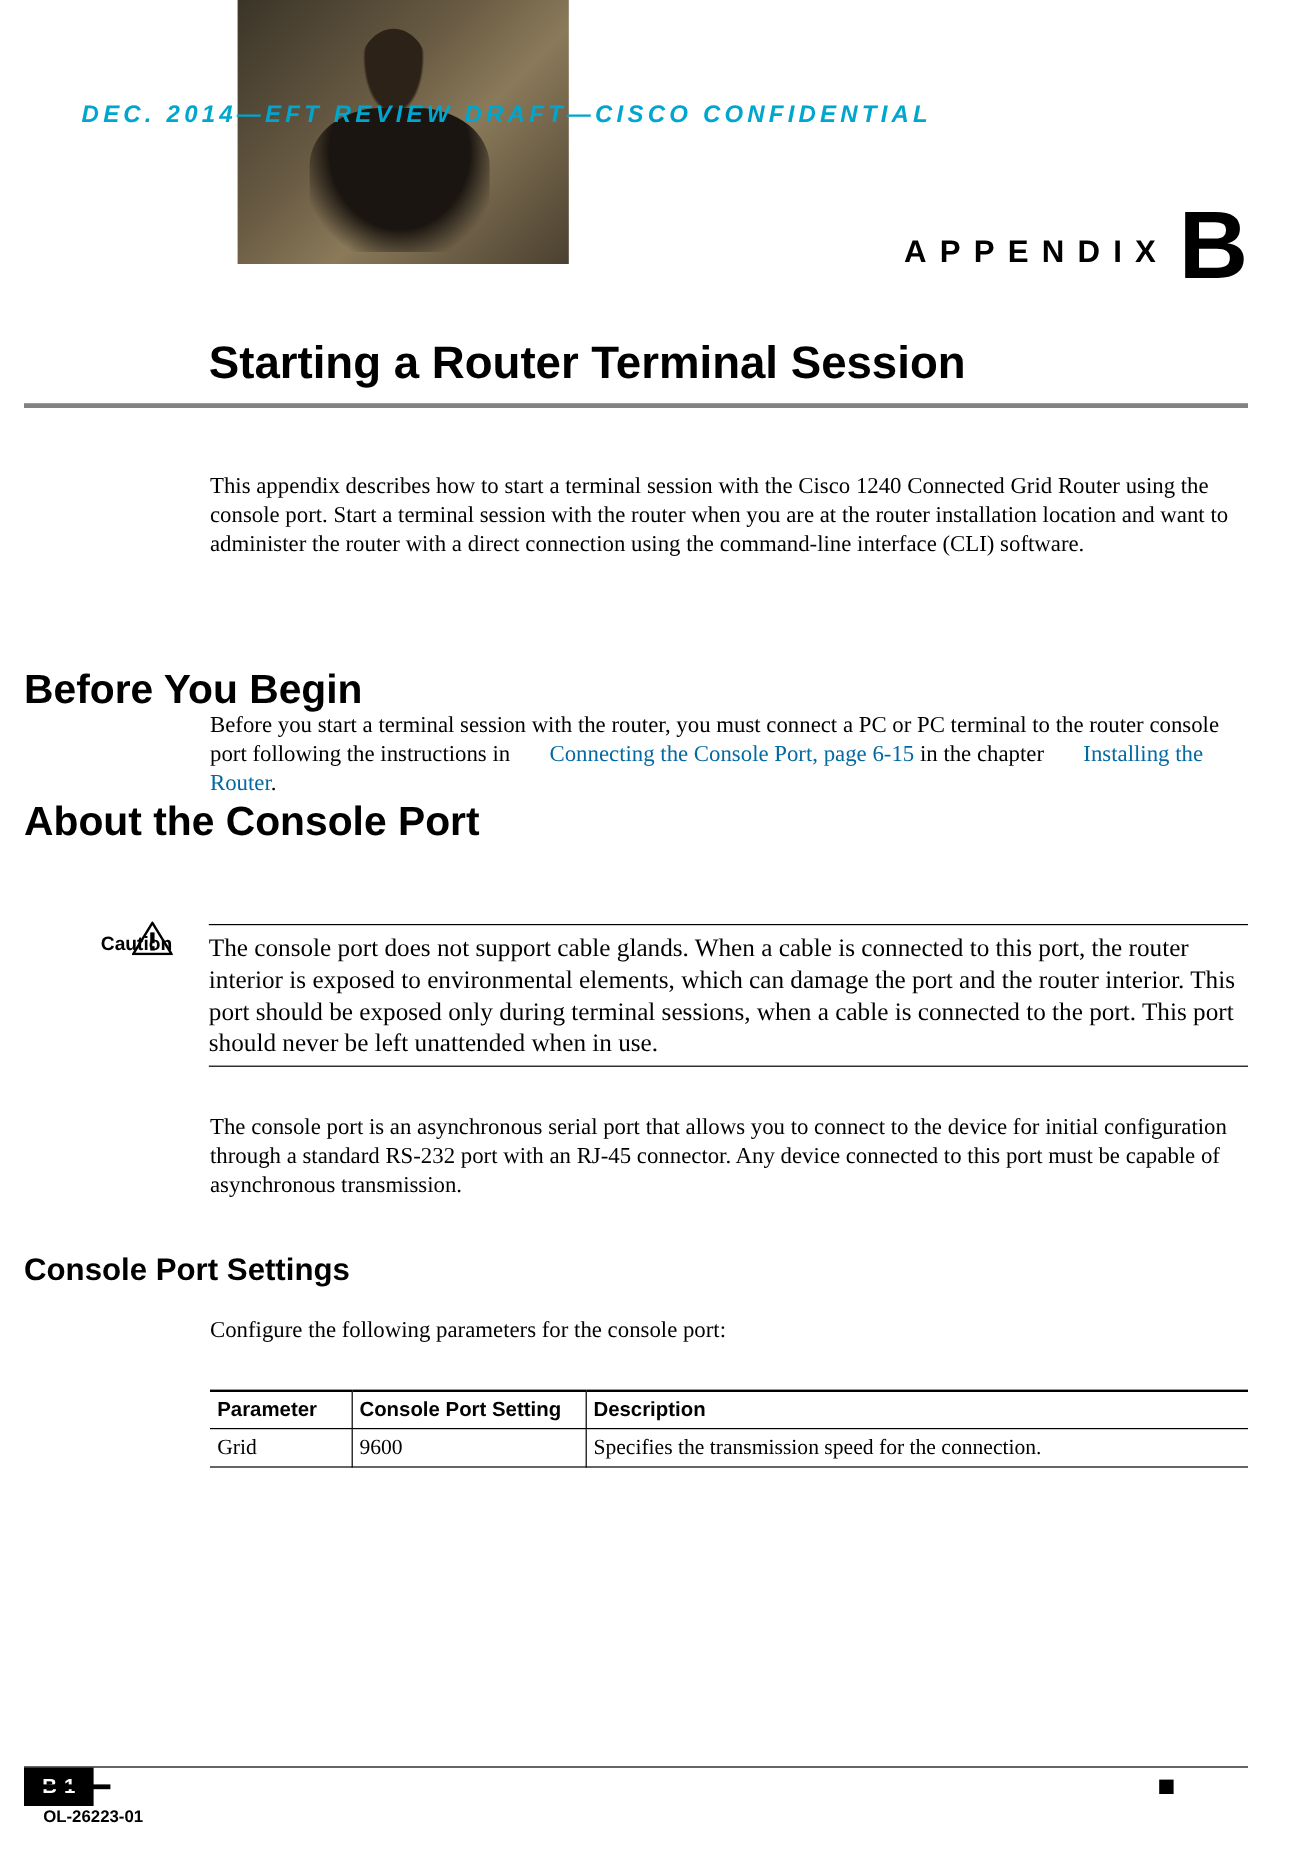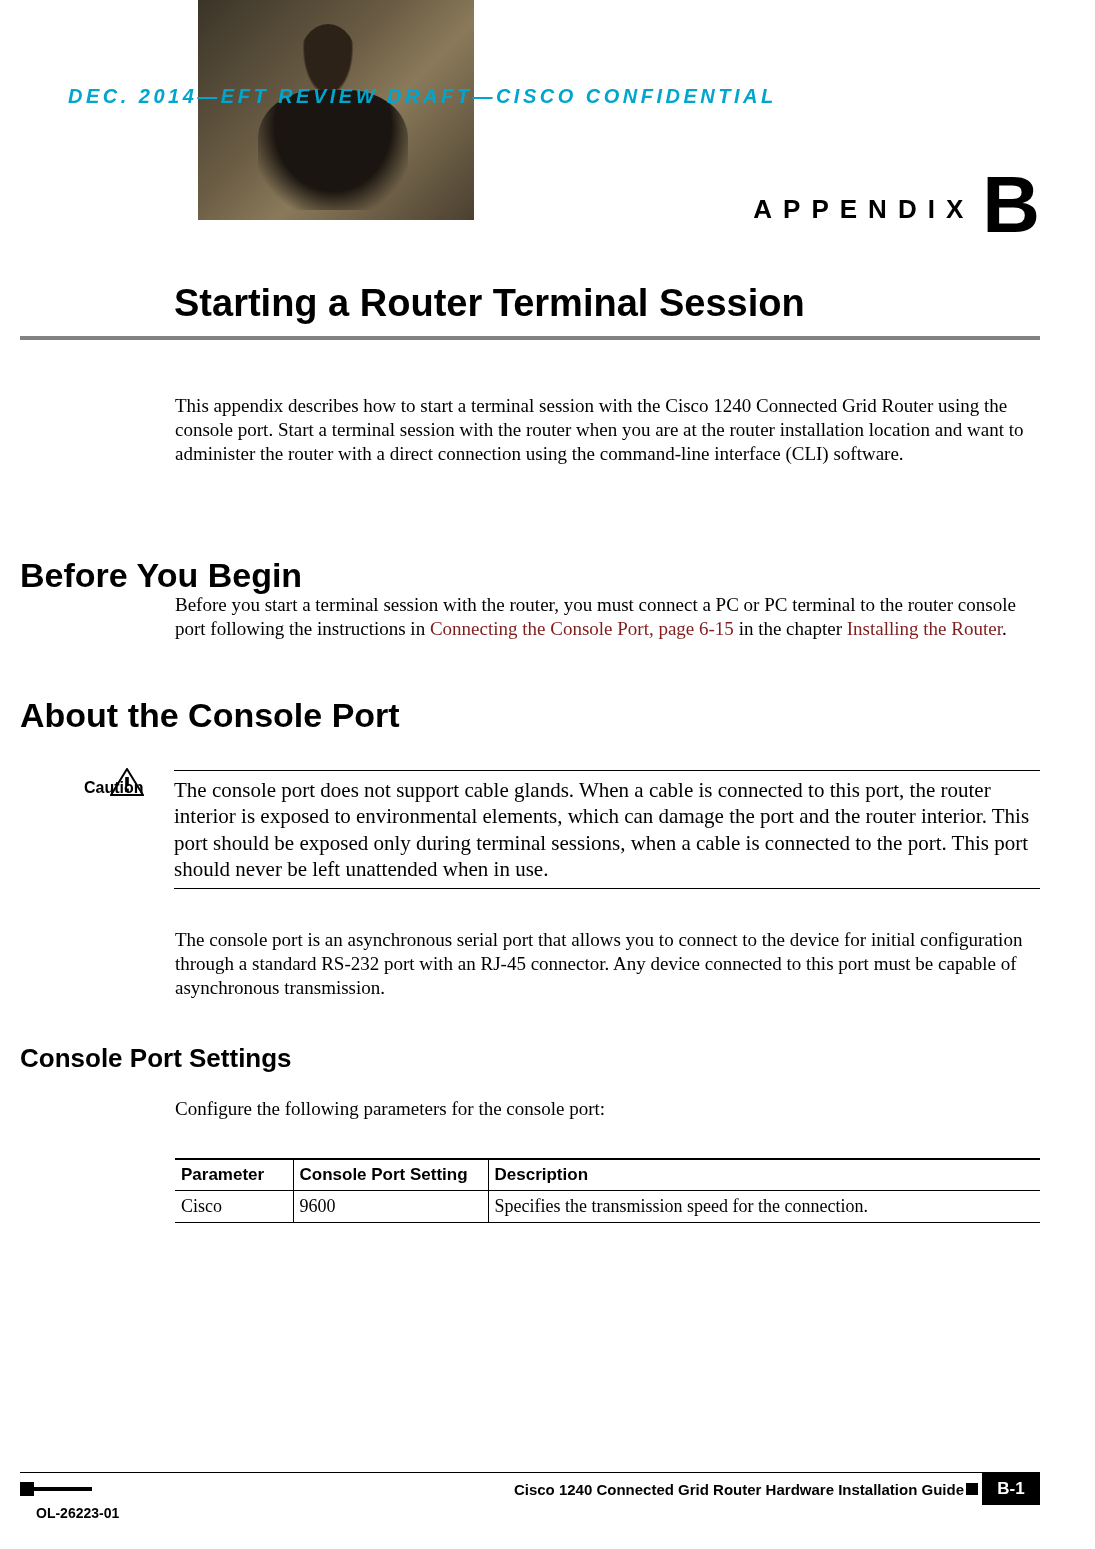--- a/index.html
+++ b/index.html
@@ -114,22 +114,22 @@
   }
   #h-before { position: absolute; top: 556px; left: 20px; }
   .before-body {
     position: absolute;
     top: 593px;
     left: 175px;
     width: 865px;
     font-size: 19px;
     line-height: 1.25;
   }
-  .link { color: #7f1d1d; }
-  #h-about { position: absolute; top: 696px; left: 20px; }
+  .link { color: #0369a1; margin-left: 28px; }
+  #h-about { position: absolute; top: 666px; left: 20px; }
   .caution-block {
     position: absolute;
     top: 770px;
     left: 84px;
     width: 956px;
   }
   .caution-icon {
     position: absolute;
     top: -2px;
     left: 26px;
@@ -319,32 +319,31 @@
   <table class="param-table">
     <thead>
       <tr>
         <th class="col-param">Parameter</th>
         <th class="col-setting">Console Port Setting</th>
         <th>Description</th>
       </tr>
     </thead>
     <tbody>
       <tr>
-        <td>Cisco</td>
+        <td>Grid</td>
         <td>9600</td>
         <td>Specifies the transmission speed for the connection.</td>
       </tr>
     </tbody>
   </table>
 
   <div class="footer">
     <div class="footer-rule"></div>
     <div class="footer-row">
       <div class="footer-bar-left"></div>
       <div class="footer-box-left"></div>
-      <div class="footer-doc-title">Cisco 1240 Connected Grid Router Hardware Installation Guide</div>
       <div class="footer-square-before"></div>
       <div class="footer-page-box">B-1</div>
     </div>
     <div class="footer-ol">OL-26223-01</div>
   </div>
 
 </div>
 
 </body></html>

